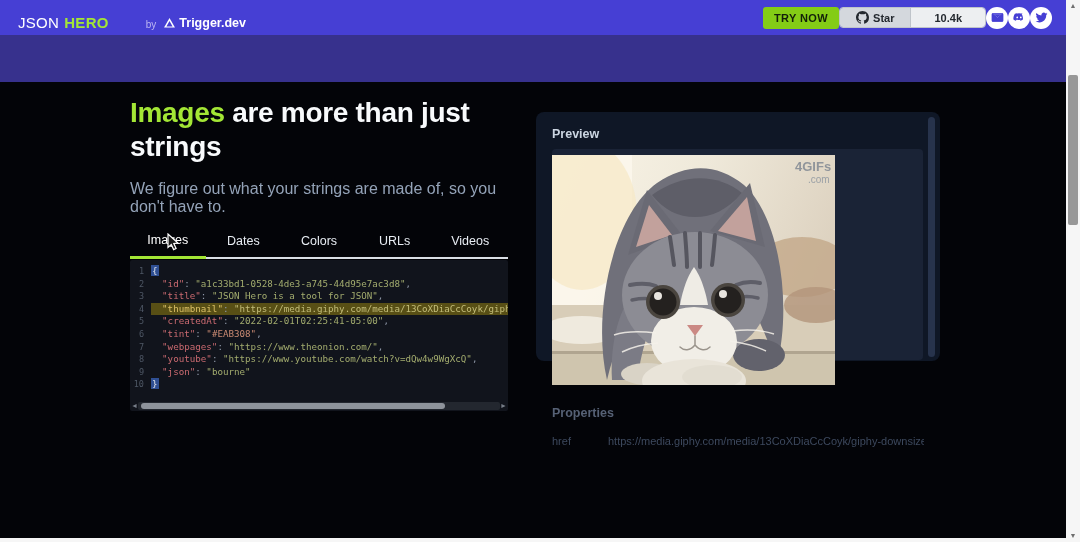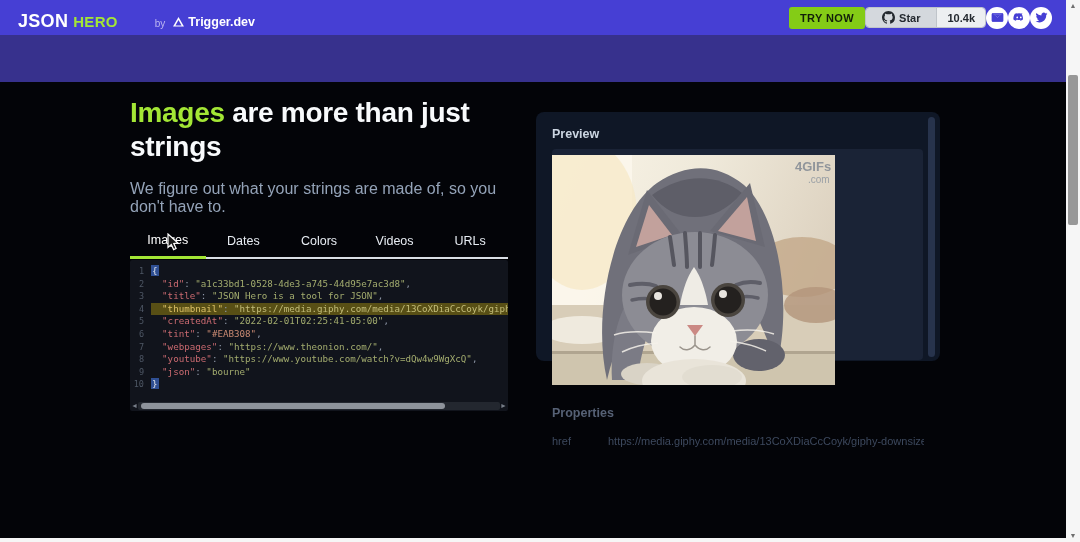--- a/index.html
+++ b/index.html
@@ -3,31 +3,31 @@
 <meta charset="utf-8">
 <style>
   * { margin:0; padding:0; box-sizing:border-box; }
   html,body { width:1080px; height:542px; overflow:hidden; }
   body { background:#030408; font-family:"Liberation Sans", sans-serif; position:relative; }
 
   
   .navbar { position:absolute; left:0; top:0; width:1066px; height:35px; background:#463fd4;
             display:flex; align-items:center; justify-content:space-between; padding:0 14px 0 18px; }
   .logo-group { display:flex; align-items:baseline; gap:5px; }
-  .logo-json { color:#ffffff; font-weight:700; font-size:18px; letter-spacing:.3px; }
+  .logo-json { color:#ffffff; font-weight:400; font-size:15px; letter-spacing:.3px; }
   .logo-hero { color:#a3e635; font-weight:800; font-size:15px; letter-spacing:.3px; }
   .logo-by { color:#bcb6f2; font-size:10px; margin:0 3px;padding-left:29px; }
   .trigger { display:flex; align-items:center; gap:4px; color:#fff; font-weight:700; font-size:12.5px;margin-top:12px; }
   .nav-actions { display:flex; align-items:center; }
   .try-now { background:#84cc16; color:#13200a; font-weight:800; font-size:11px; letter-spacing:.4px;
              border:none; border-radius:3px; padding:5px 11px; cursor:pointer; }
   .star-widget { display:flex; align-items:stretch; border-radius:4px; overflow:hidden; border:1px solid #bfc4ca; height:21px; cursor:pointer; }
   .star-left { background:#d4d8dd; display:flex; align-items:center; gap:4px; padding:0 16px;
                color:#24292f; font-weight:700; font-size:11px; }
-  .star-count { background:#edeff1; display:flex; align-items:center; padding:0 10px;
+  .star-count { background:#edeff1; display:flex; align-items:center; padding:0 23px;
                 color:#24292f; font-weight:700; font-size:11px; border-left:1px solid #bfc4ca; }
   .soc { width:22px; height:22px; border-radius:50%; background:#ffffff; display:flex;
          align-items:center; justify-content:center; cursor:pointer; }
 
   
   .banner { position:absolute; left:0; top:35px; width:1066px; height:47px; background:#37318d; }
 
   
   .h1 { position:absolute; left:130px; top:96px; width:370px; color:#f8fafc;
         font-size:28px; line-height:34px; font-weight:800; letter-spacing:-.3px; }
@@ -132,23 +132,23 @@
 <p class="subtitle">We figure out what your strings are made of, so you don't have to.</p>
 
 <div class="tabs">
 
     <button class="tab active"><span>Images</span></button>
 
     <button class="tab"><span>Dates</span></button>
 
     <button class="tab"><span>Colors</span></button>
 
+    <button class="tab"><span>URLs</span></button>
+
     <button class="tab"><span>Videos</span></button>
-
-    <button class="tab"><span>URLs</span></button>
   </div>
 
 <svg class="cursor" width="13" height="18" viewBox="0 0 13 18">
   <path d="M1 1 L1 14.5 L4.3 11.5 L6.6 16.6 L9.1 15.5 L6.8 10.5 L11.2 10.2 Z" fill="#1a1a1a" stroke="#ffffff" stroke-width="1.2"></path>
 </svg>
 
 <div class="codeblock">
   <div>
 
       <div class="crow">

